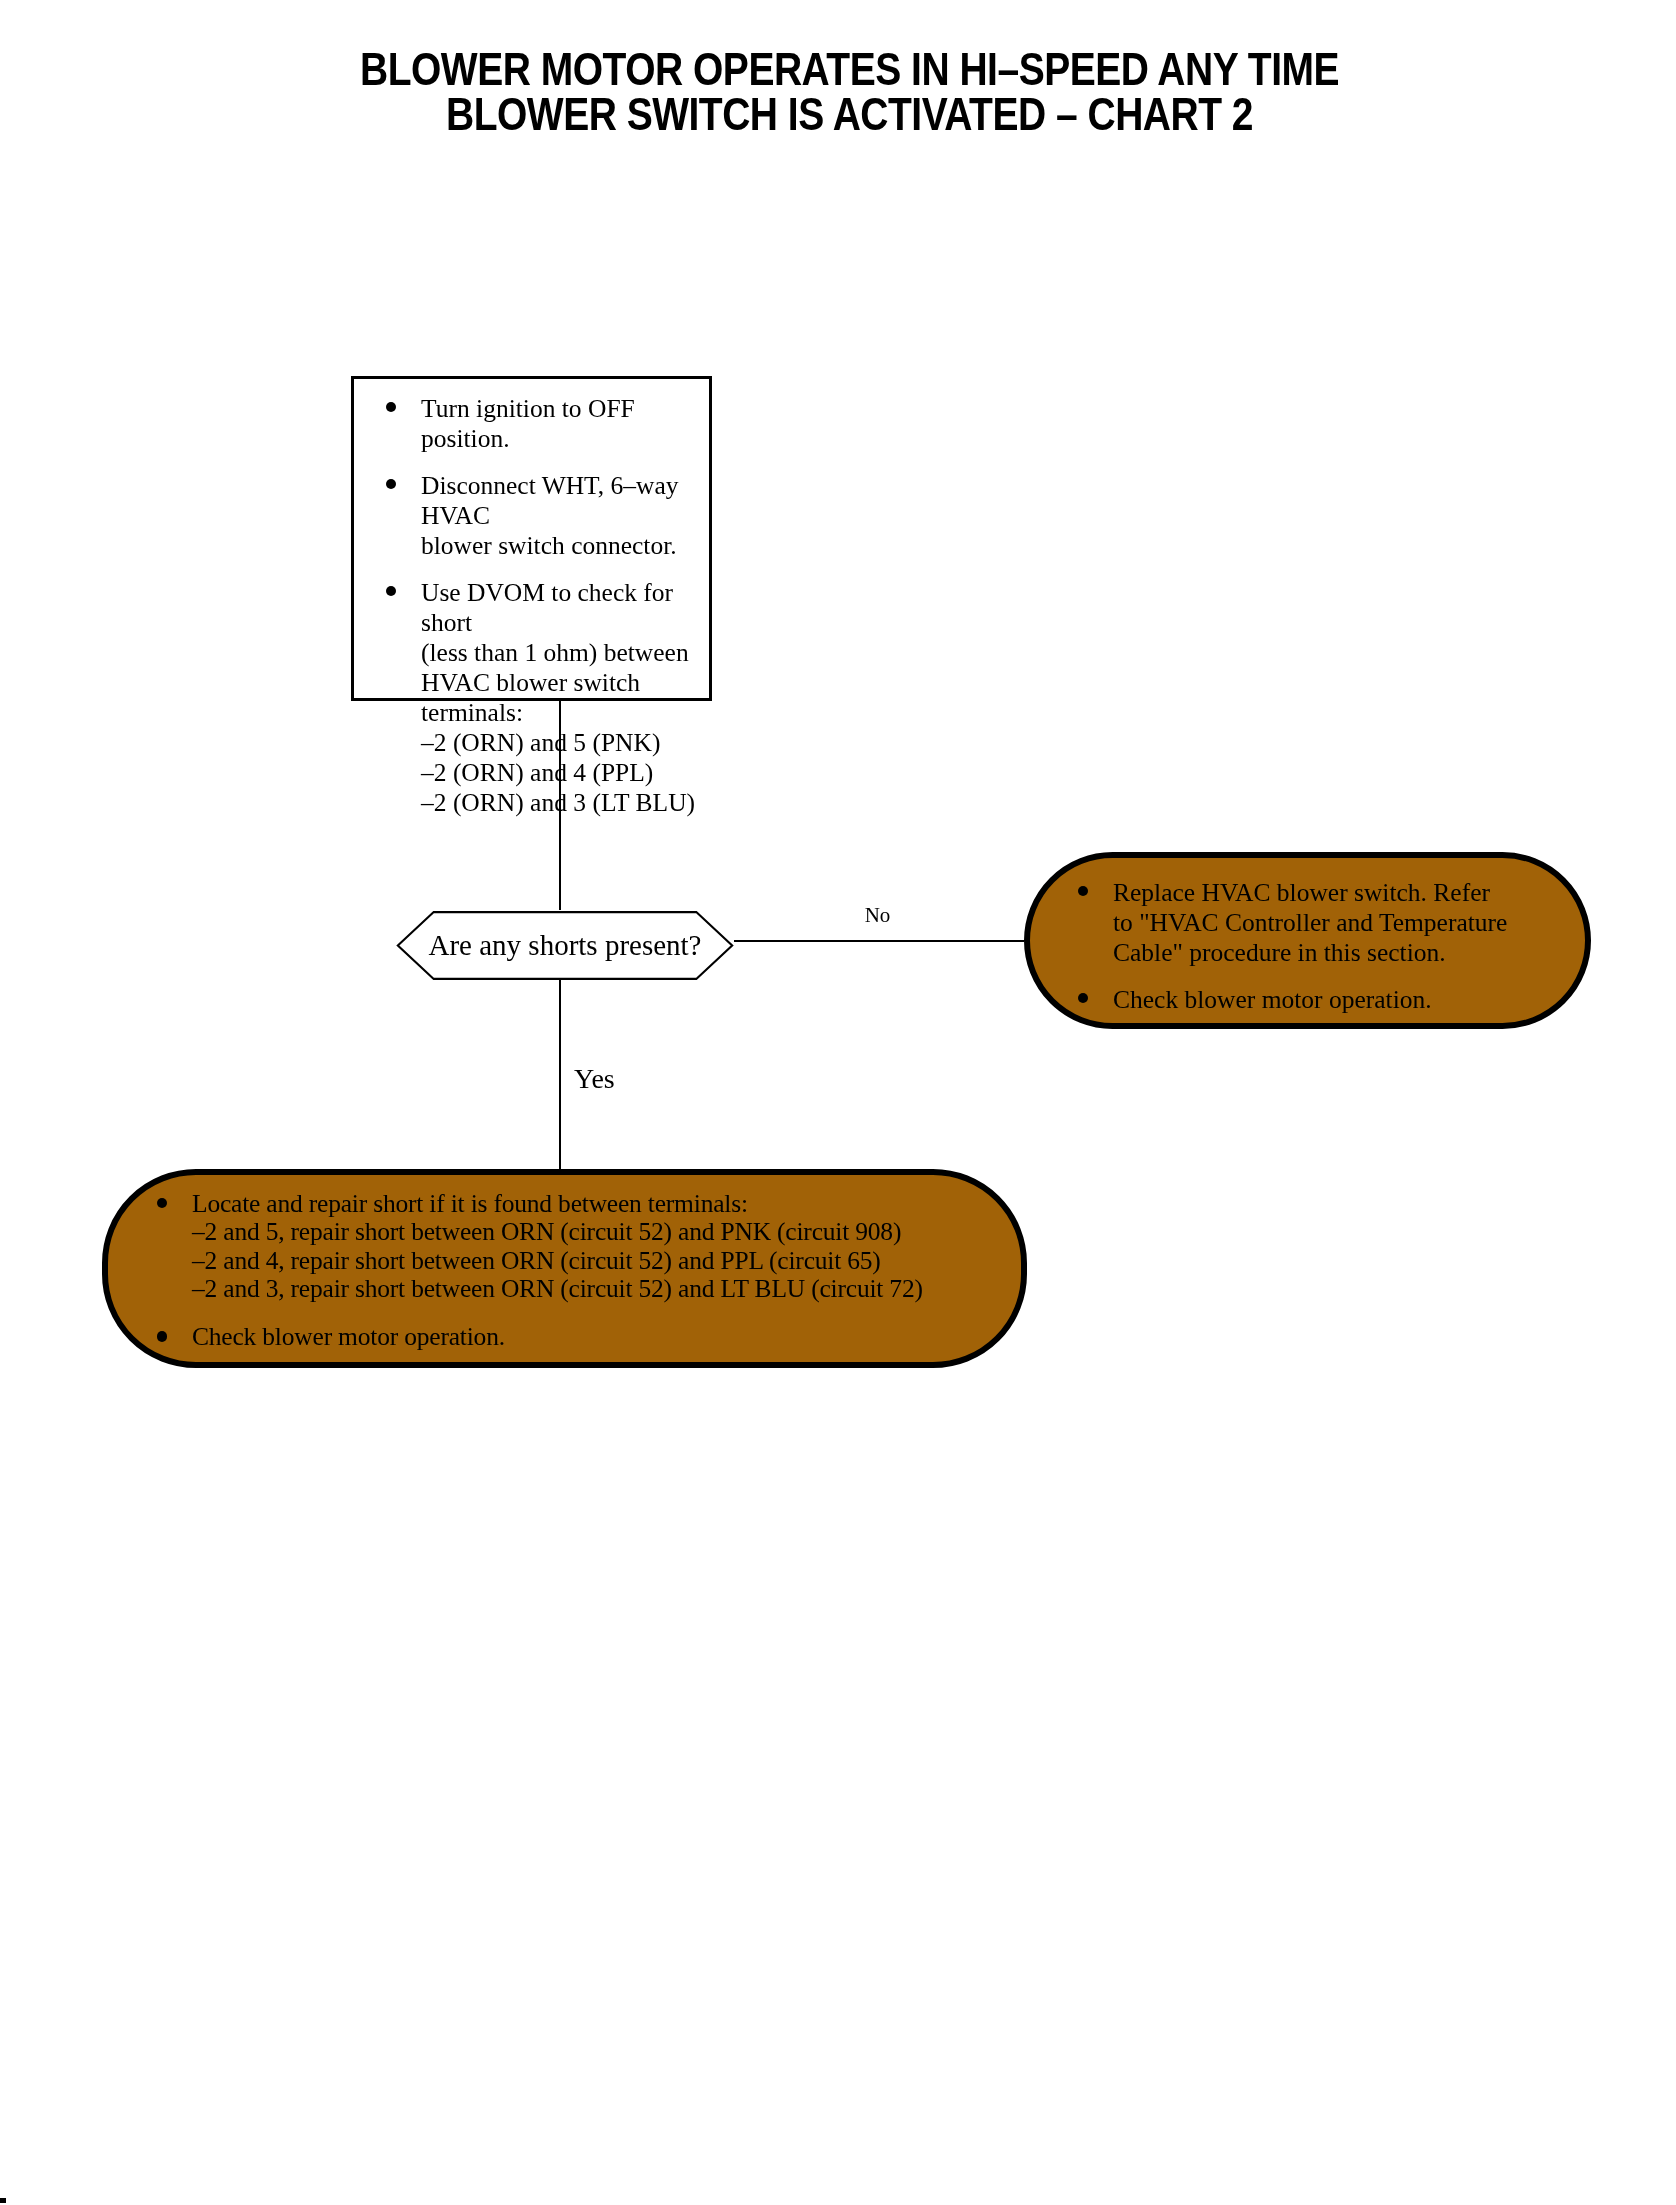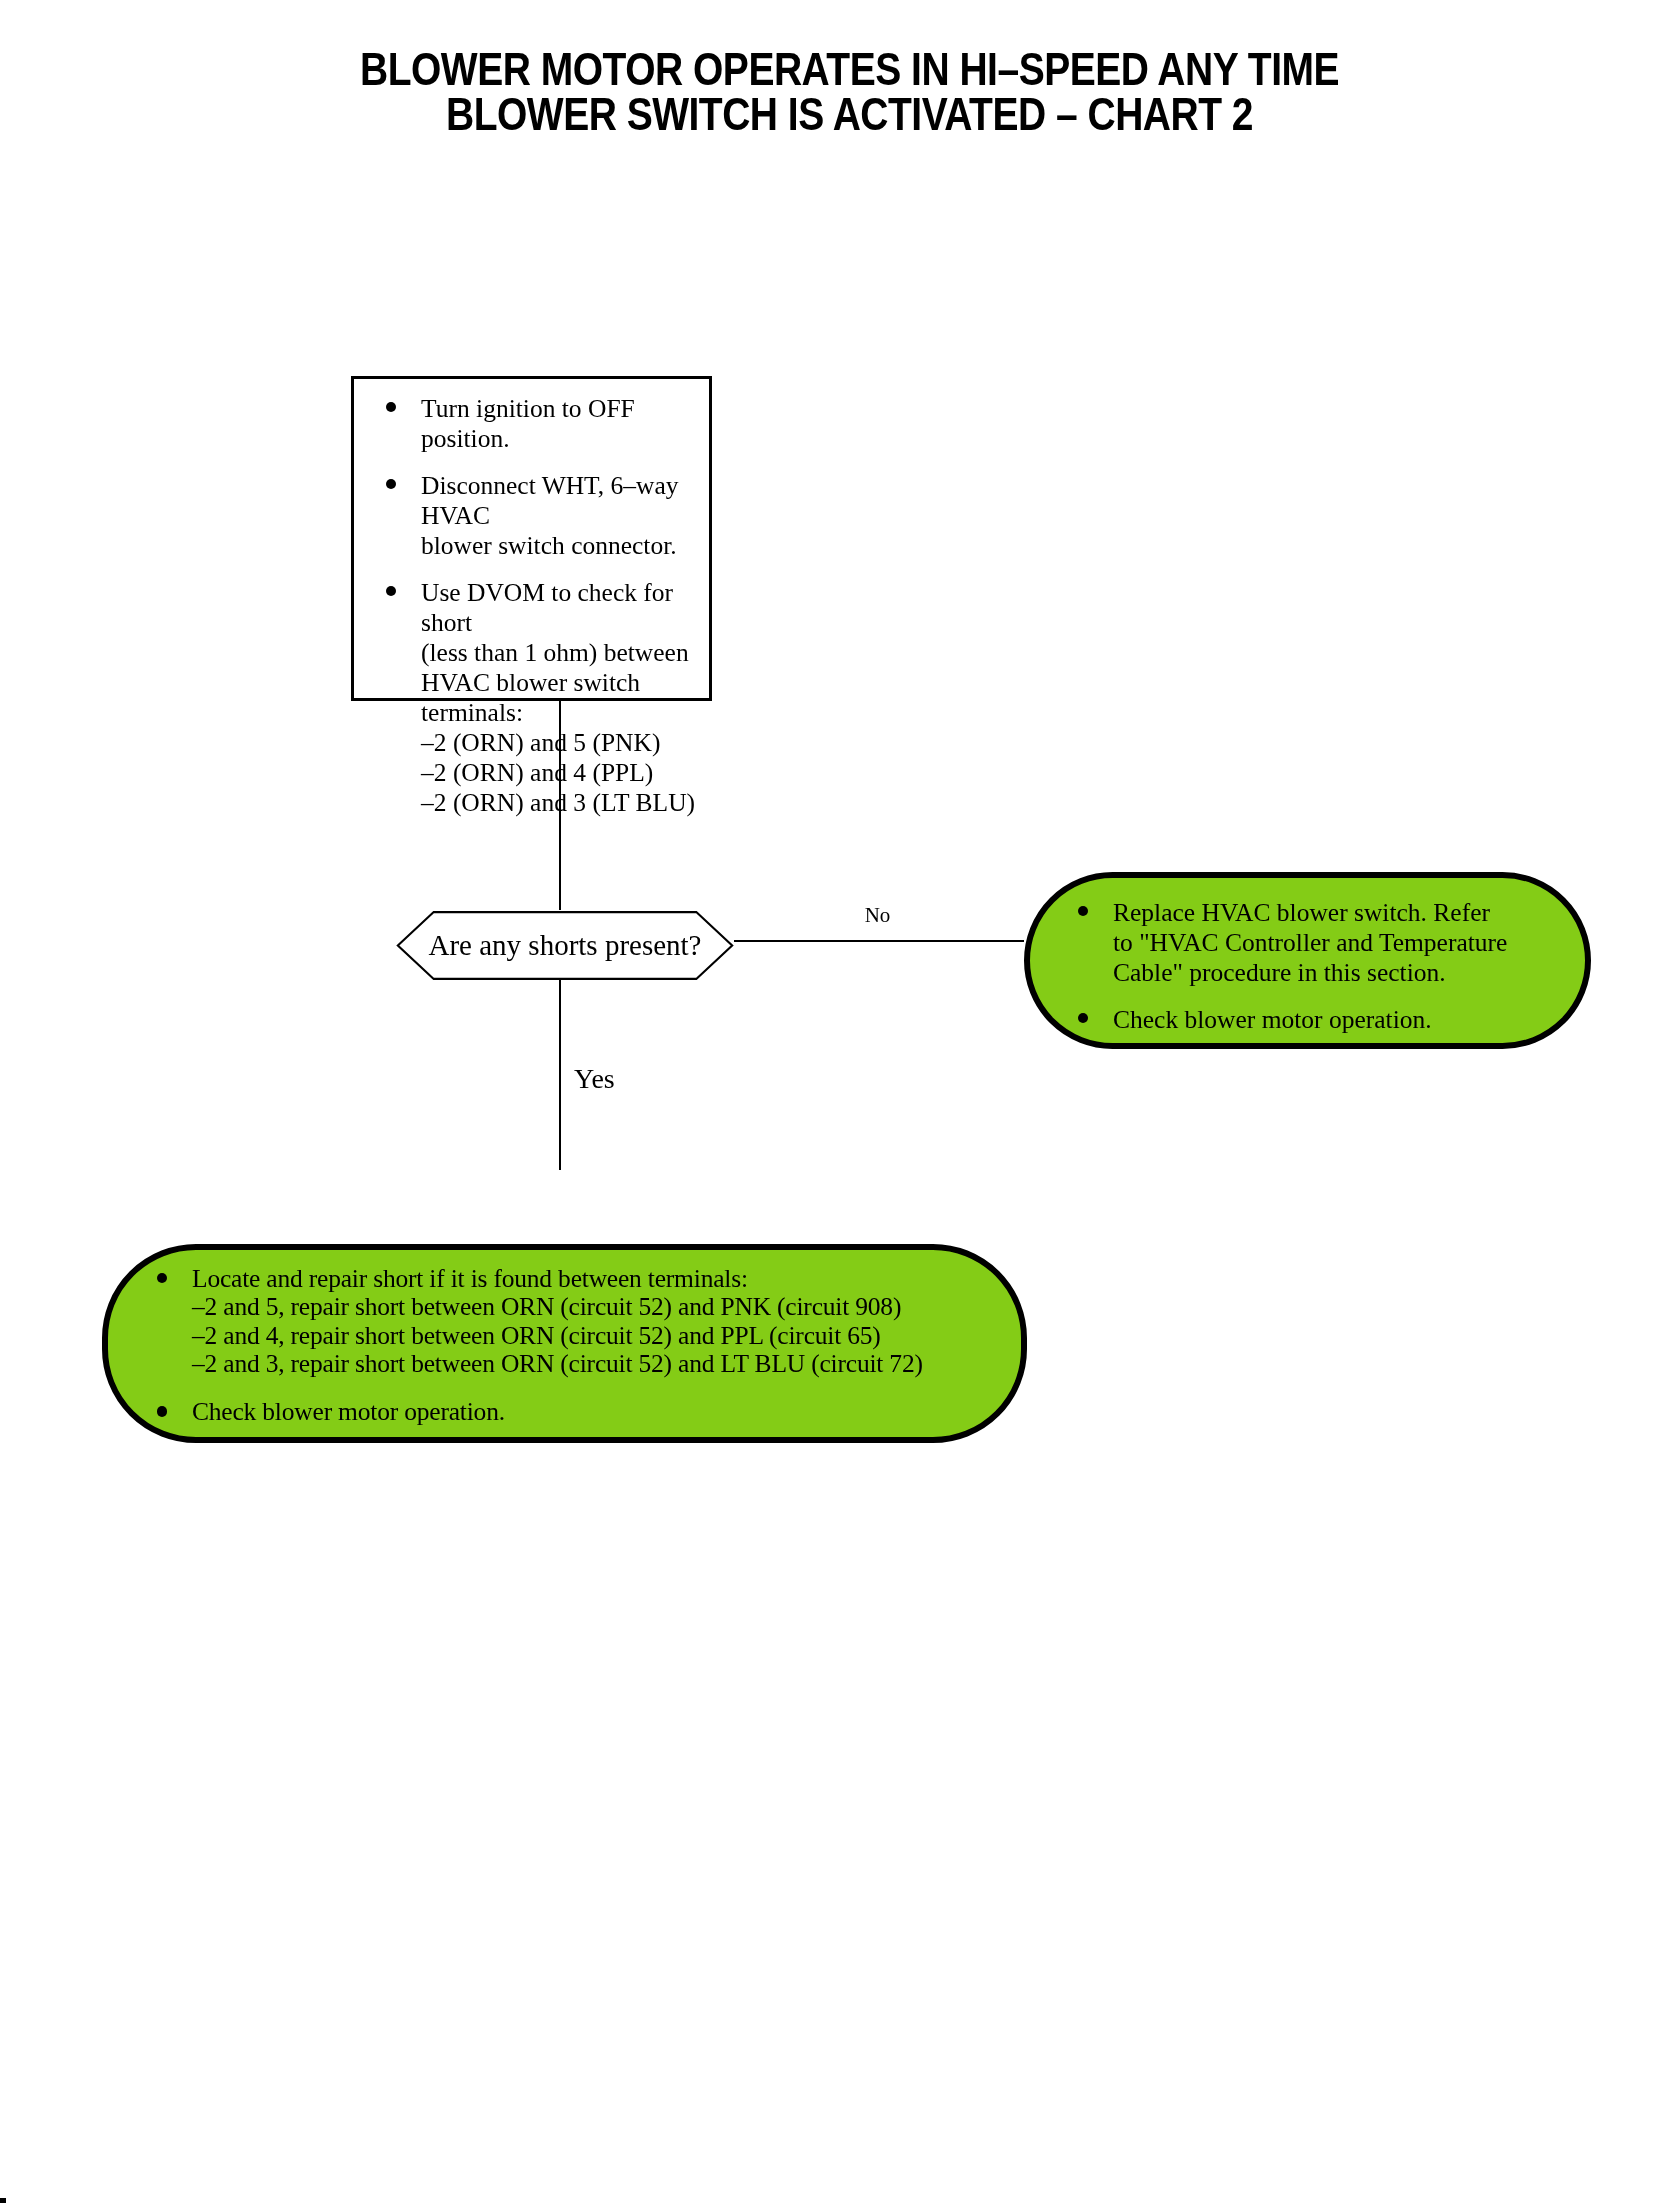--- a/index.html
+++ b/index.html
@@ -107,37 +107,36 @@
     left: 574px;
     top: 1063px;
     font-size: 28px;
   }
 
   
   .stadium {
     position: absolute;
     border: 6.7px solid #000;
     box-sizing: border-box;
-    background: #84cc16;
-    margin-top: 20px;
+    background: #a16207;
   }
   .stadium-no {
     left: 1024px;
     top: 852px;
     width: 567px;
     height: 177px;
     border-radius: 89px;
     padding: 19.5px 18px 0 48px;
   }
   .stadium-no .btext { line-height: 30px; }
   .stadium-no .brow { margin-bottom: 17px; }
 
   .stadium-yes {
     left: 102px;
-    top: 1224px;
+    top: 1169px;
     width: 925px;
     height: 199px;
     border-radius: 94px;
     padding: 14.6px 14.6px 0 49px;
   }
   .stadium-yes .btext { font-size: 25.5px; line-height: 28.6px; letter-spacing: -0.2px; }
   .stadium-yes .brow { margin-bottom: 19.5px; }
 
   
   .speck {

